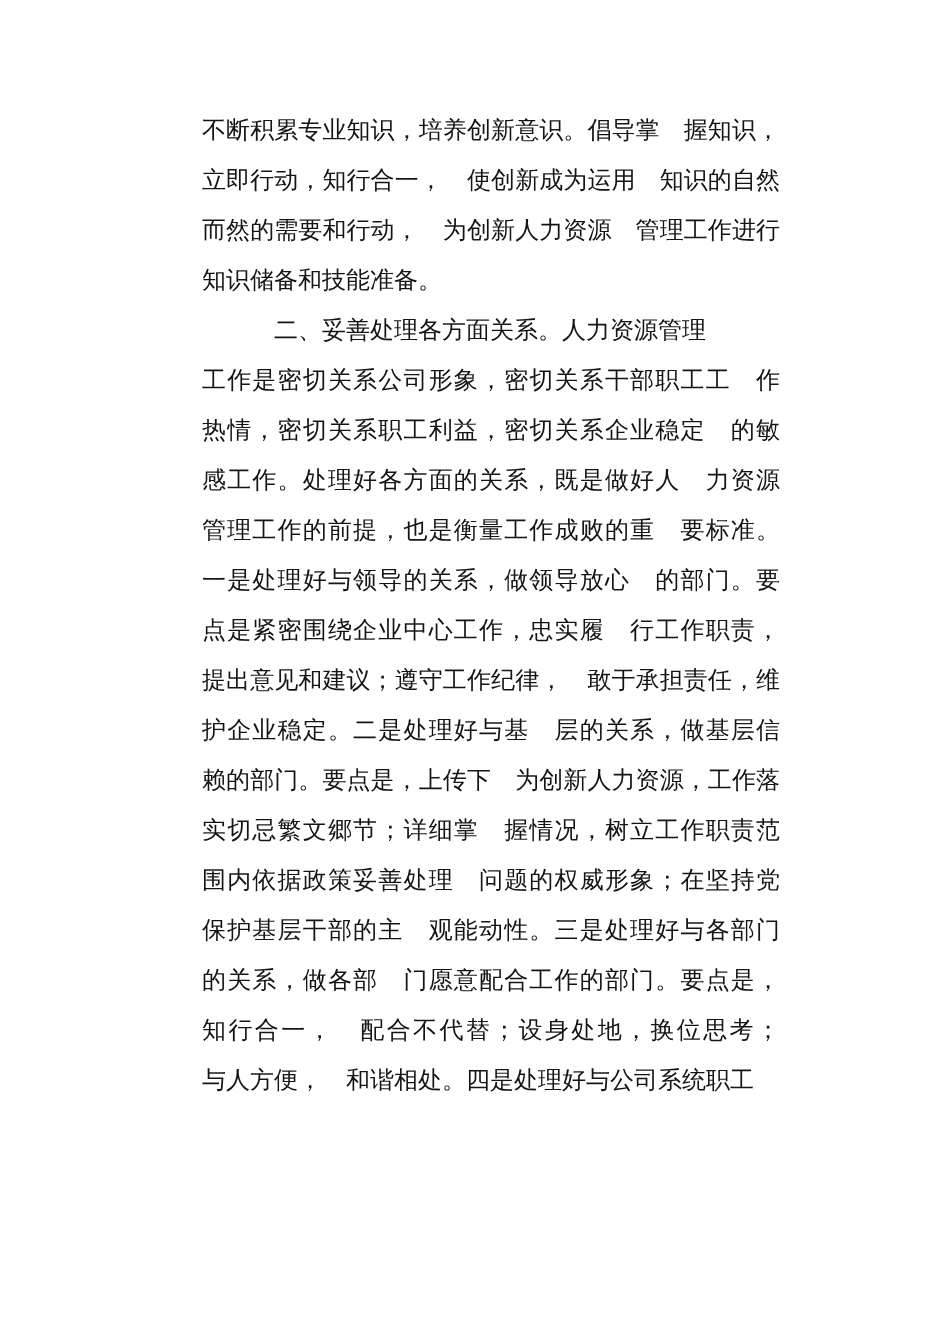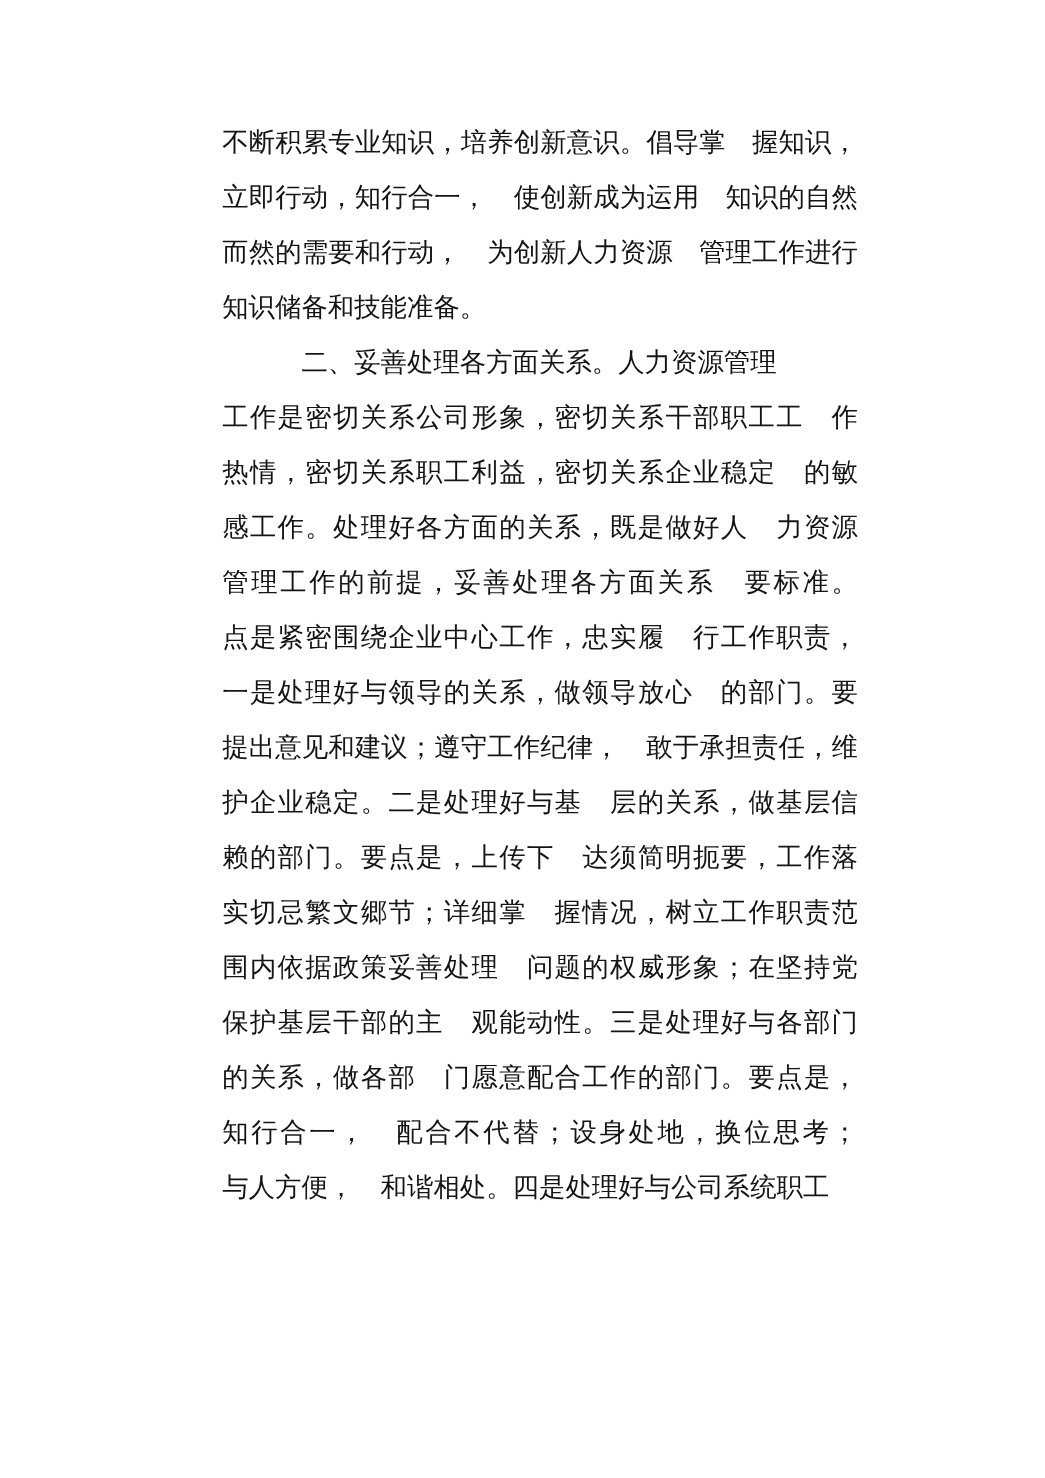--- a/index.html
+++ b/index.html
@@ -51,26 +51,26 @@
         <div class="text-line">不断积累专业知识，培养创新意识。倡导掌　握知识，</div>
         <div class="text-line">立即行动，知行合一，　使创新成为运用　知识的自然</div>
         <div class="text-line">而然的需要和行动，　为创新人力资源　管理工作进行</div>
         <div class="text-line noj">知识储备和技能准备。</div>
       </div>
       <div class="paragraph">
         <div class="text-line noj">　　　二、妥善处理各方面关系。人力资源管理</div>
         <div class="text-line">工作是密切关系公司形象，密切关系干部职工工　作</div>
         <div class="text-line">热情，密切关系职工利益，密切关系企业稳定　的敏</div>
         <div class="text-line">感工作。处理好各方面的关系，既是做好人　力资源</div>
-        <div class="text-line">管理工作的前提，妥善处理各方面关系　要标准。</div>
+        <div class="text-line">管理工作的前提，也是衡量工作成败的重　要标准。</div>
+        <div class="text-line">一是处理好与领导的关系，做领导放心　的部门。要</div>
         <div class="text-line">点是紧密围绕企业中心工作，忠实履　行工作职责，</div>
-        <div class="text-line">一是处理好与领导的关系，做领导放心　的部门。要</div>
         <div class="text-line">提出意见和建议；遵守工作纪律，　敢于承担责任，维</div>
         <div class="text-line">护企业稳定。二是处理好与基　层的关系，做基层信</div>
-        <div class="text-line">赖的部门。要点是，上传下　达须简明扼要，工作落</div>
+        <div class="text-line">赖的部门。要点是，上传下　为创新人力资源，工作落</div>
         <div class="text-line">实切忌繁文郷节；详细掌　握情况，树立工作职责范</div>
         <div class="text-line">围内依据政策妥善处理　问题的权威形象；在坚持党</div>
         <div class="text-line">保护基层干部的主　观能动性。三是处理好与各部门</div>
         <div class="text-line">的关系，做各部　门愿意配合工作的部门。要点是，</div>
         <div class="text-line">知行合一，　配合不代替；设身处地，换位思考；</div>
         <div class="text-line noj">与人方便，　和谐相处。四是处理好与公司系统职工</div>
       </div>
     </div>
 </div>
 

